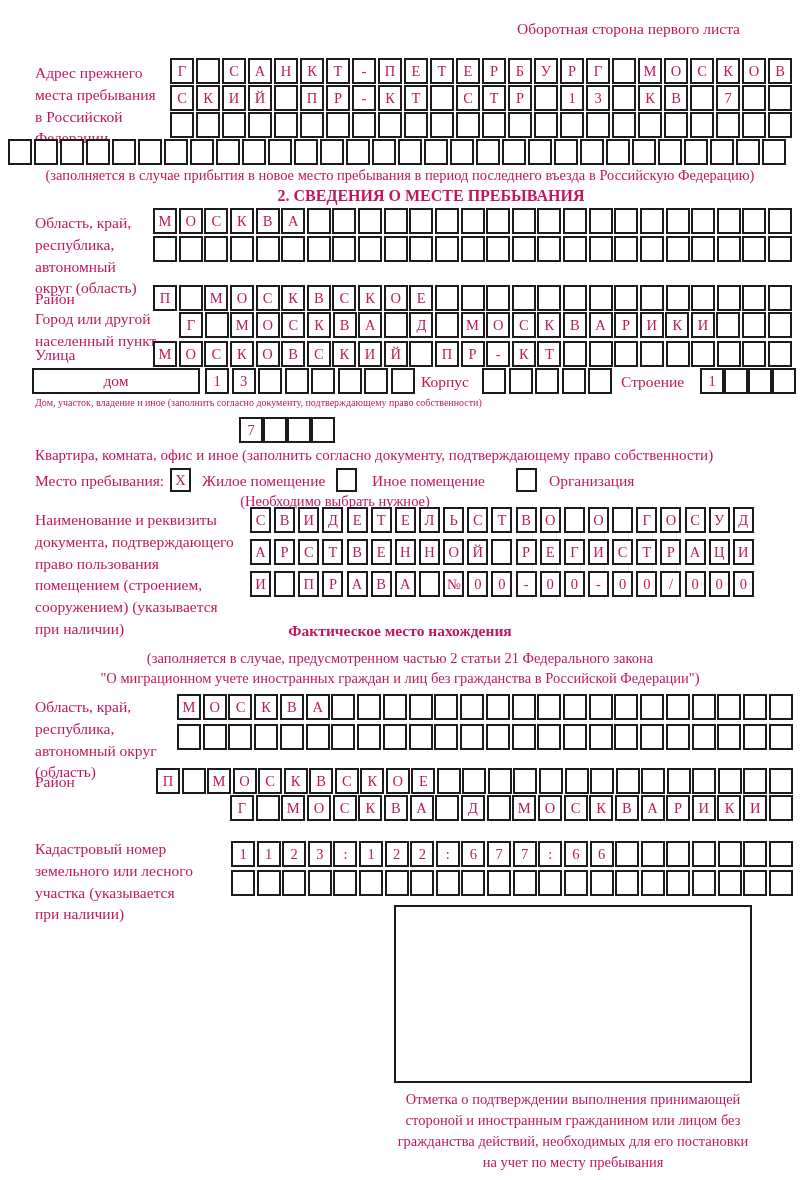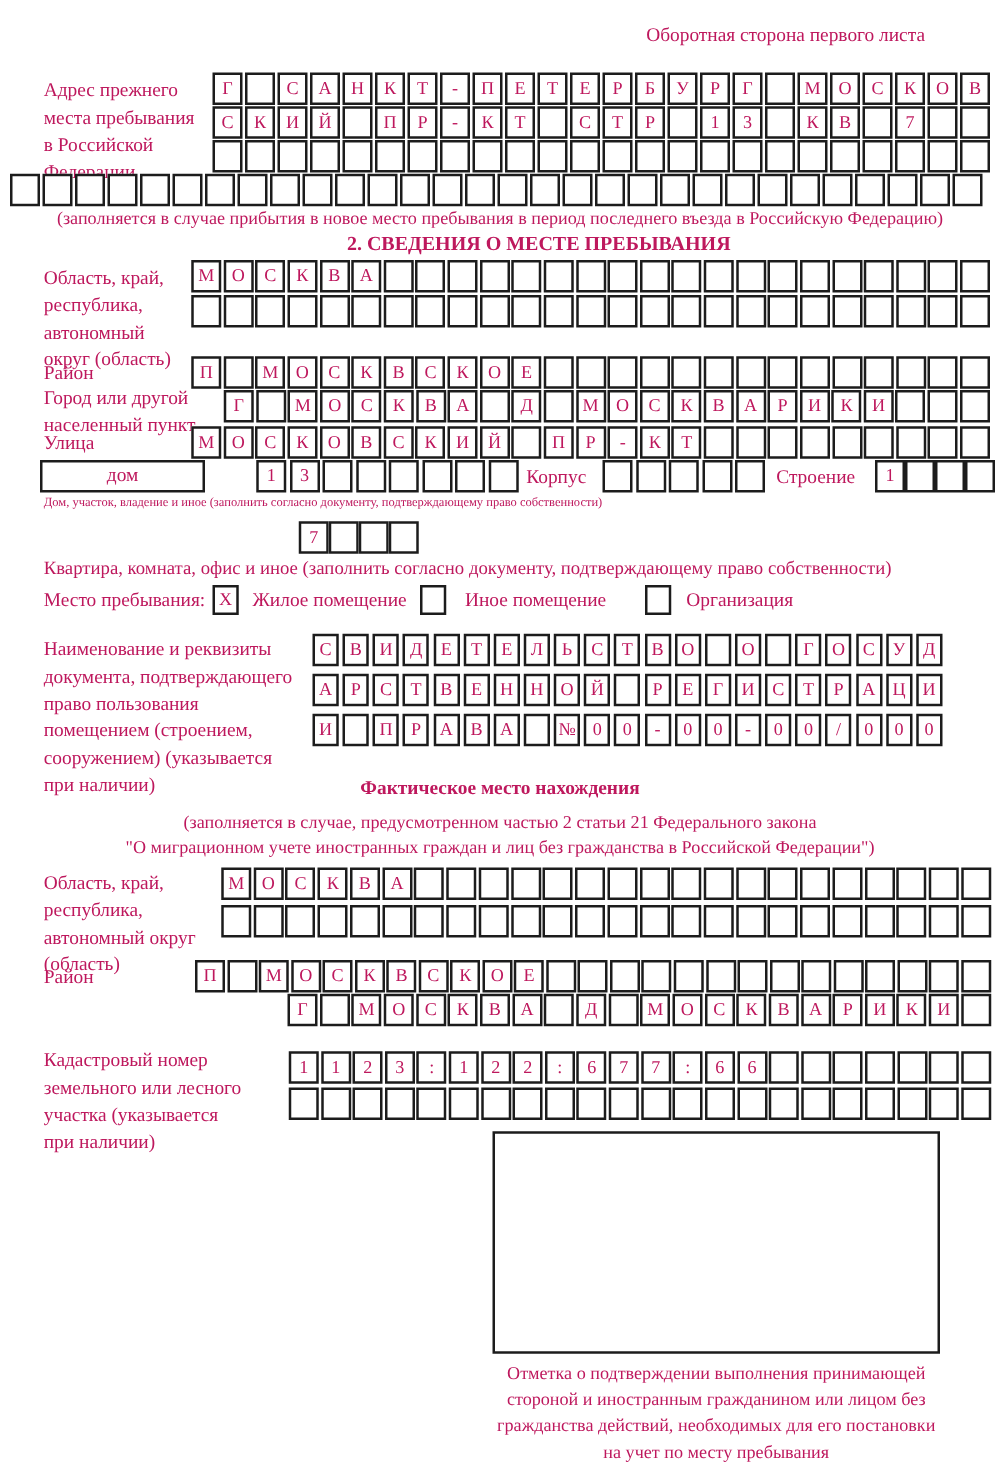--- a/index.html
+++ b/index.html
@@ -282,21 +282,21 @@
       <div class="cbox"></div>
       <div class="cbox"></div>
       <div class="cbox"></div>
       <div class="cbox"></div>
       <div class="cbox"></div>
       <div class="cbox"></div>
       <div class="cbox"></div>
       <div class="cbox"></div>
     </div>
 
-  <div class="wbox" style="left:32px;top:368px;width:132px;height:26px;text-align:center;">дом</div>
+  <div class="wbox" style="left:32px;top:368px;width:168px;height:26px;text-align:center;">дом</div>
   <div class="boxrow" style="left:205px;top:368px;width:210px;">
       <div class="cbox">1</div>
       <div class="cbox">3</div>
       <div class="cbox"></div>
       <div class="cbox"></div>
       <div class="cbox"></div>
       <div class="cbox"></div>
       <div class="cbox"></div>
       <div class="cbox"></div>
     </div>
@@ -325,20 +325,21 @@
     </div>
   <div class="cap" style="left:35px;top:447px;font-size:15px;">Квартира, комната, офис и иное (заполнить согласно документу, подтверждающему право собственности)</div>
 
   <div class="lbl" style="left:35px;top:470px;">Место пребывания:</div>
   <div class="cbox single" style="left:170px;top:468px;">X</div>
   <div class="lbl" style="left:202px;top:470px;">Жилое помещение</div>
   <div class="cbox single" style="left:336px;top:468px;"></div>
   <div class="lbl" style="left:372px;top:470px;">Иное помещение</div>
   <div class="cbox single" style="left:516px;top:468px;"></div>
   <div class="lbl" style="left:549px;top:470px;">Организация</div>
+  <div class="cap" style="left:135px;top:493px;width:400px;text-align:center;">(Необходимо выбрать нужное)</div>
 
   <div class="lbl" style="left:35px;top:509px;width:215px;">Наименование и реквизиты
 документа, подтверждающего
 право пользования
 помещением (строением,
 сооружением) (указывается
 при наличии)</div>
   <div class="boxrow docrow" style="left:250px;top:507px;width:504px;">
       <div class="cbox">С</div>
       <div class="cbox">В</div>

